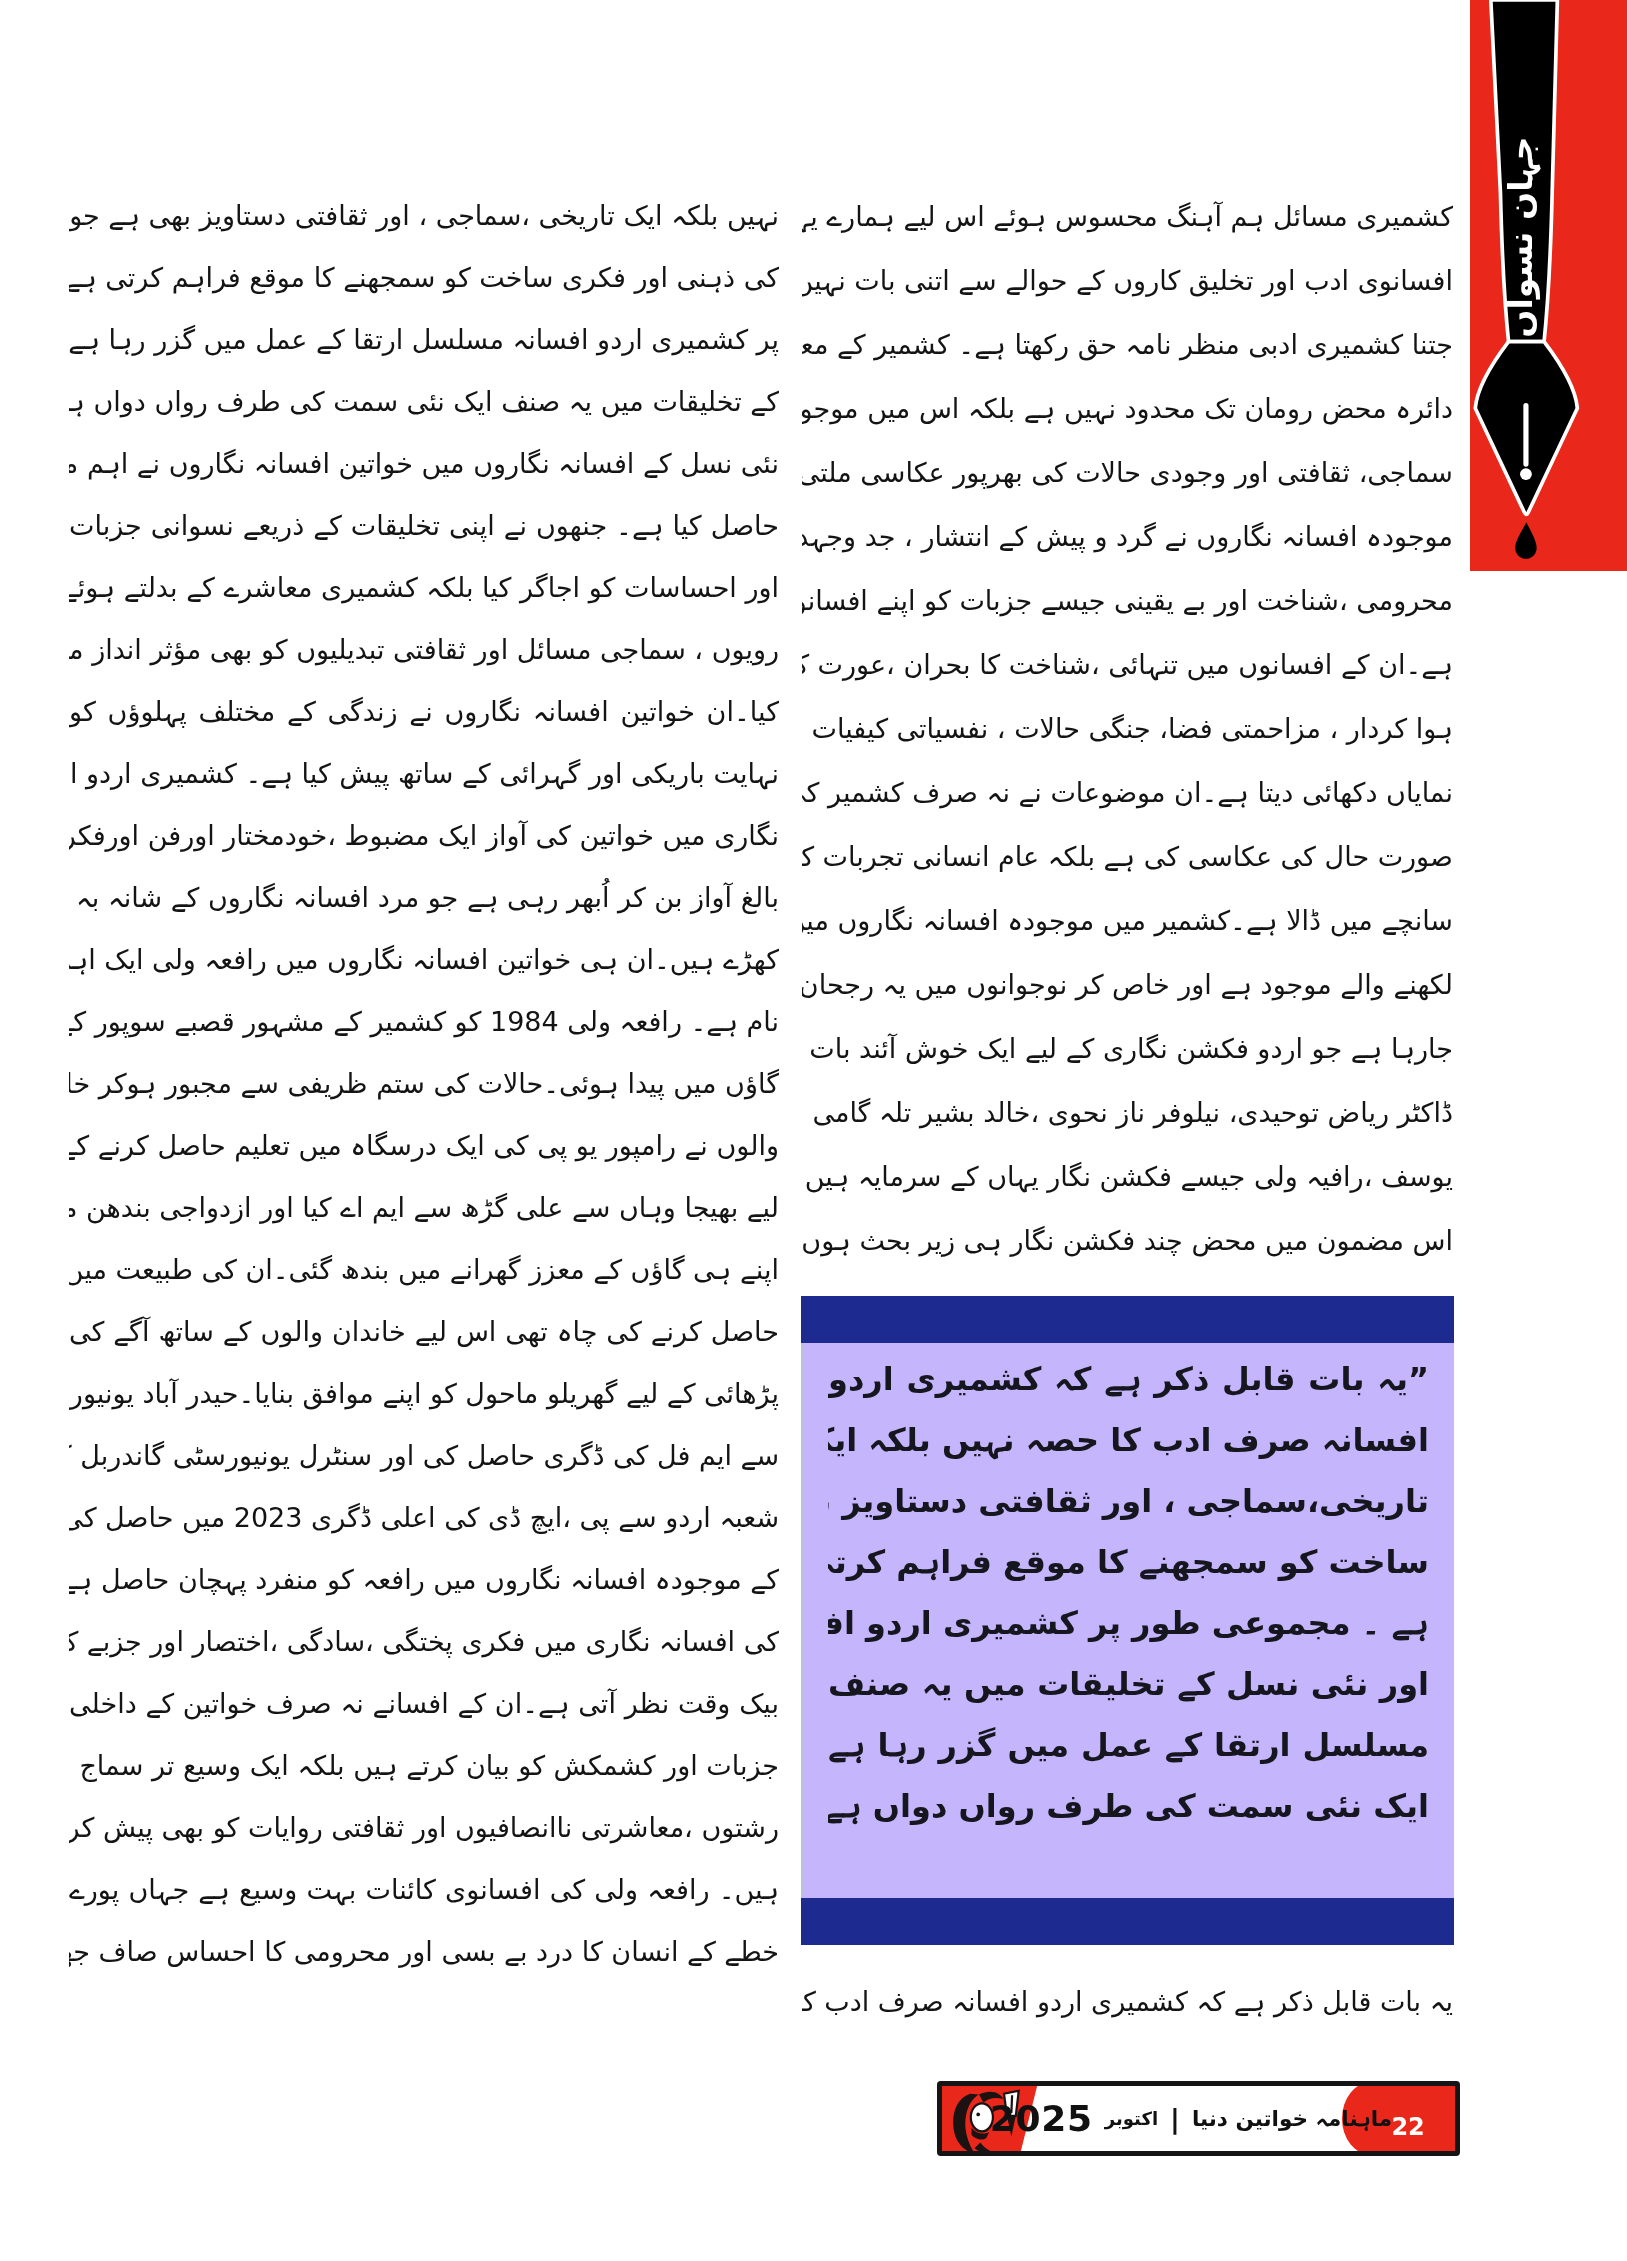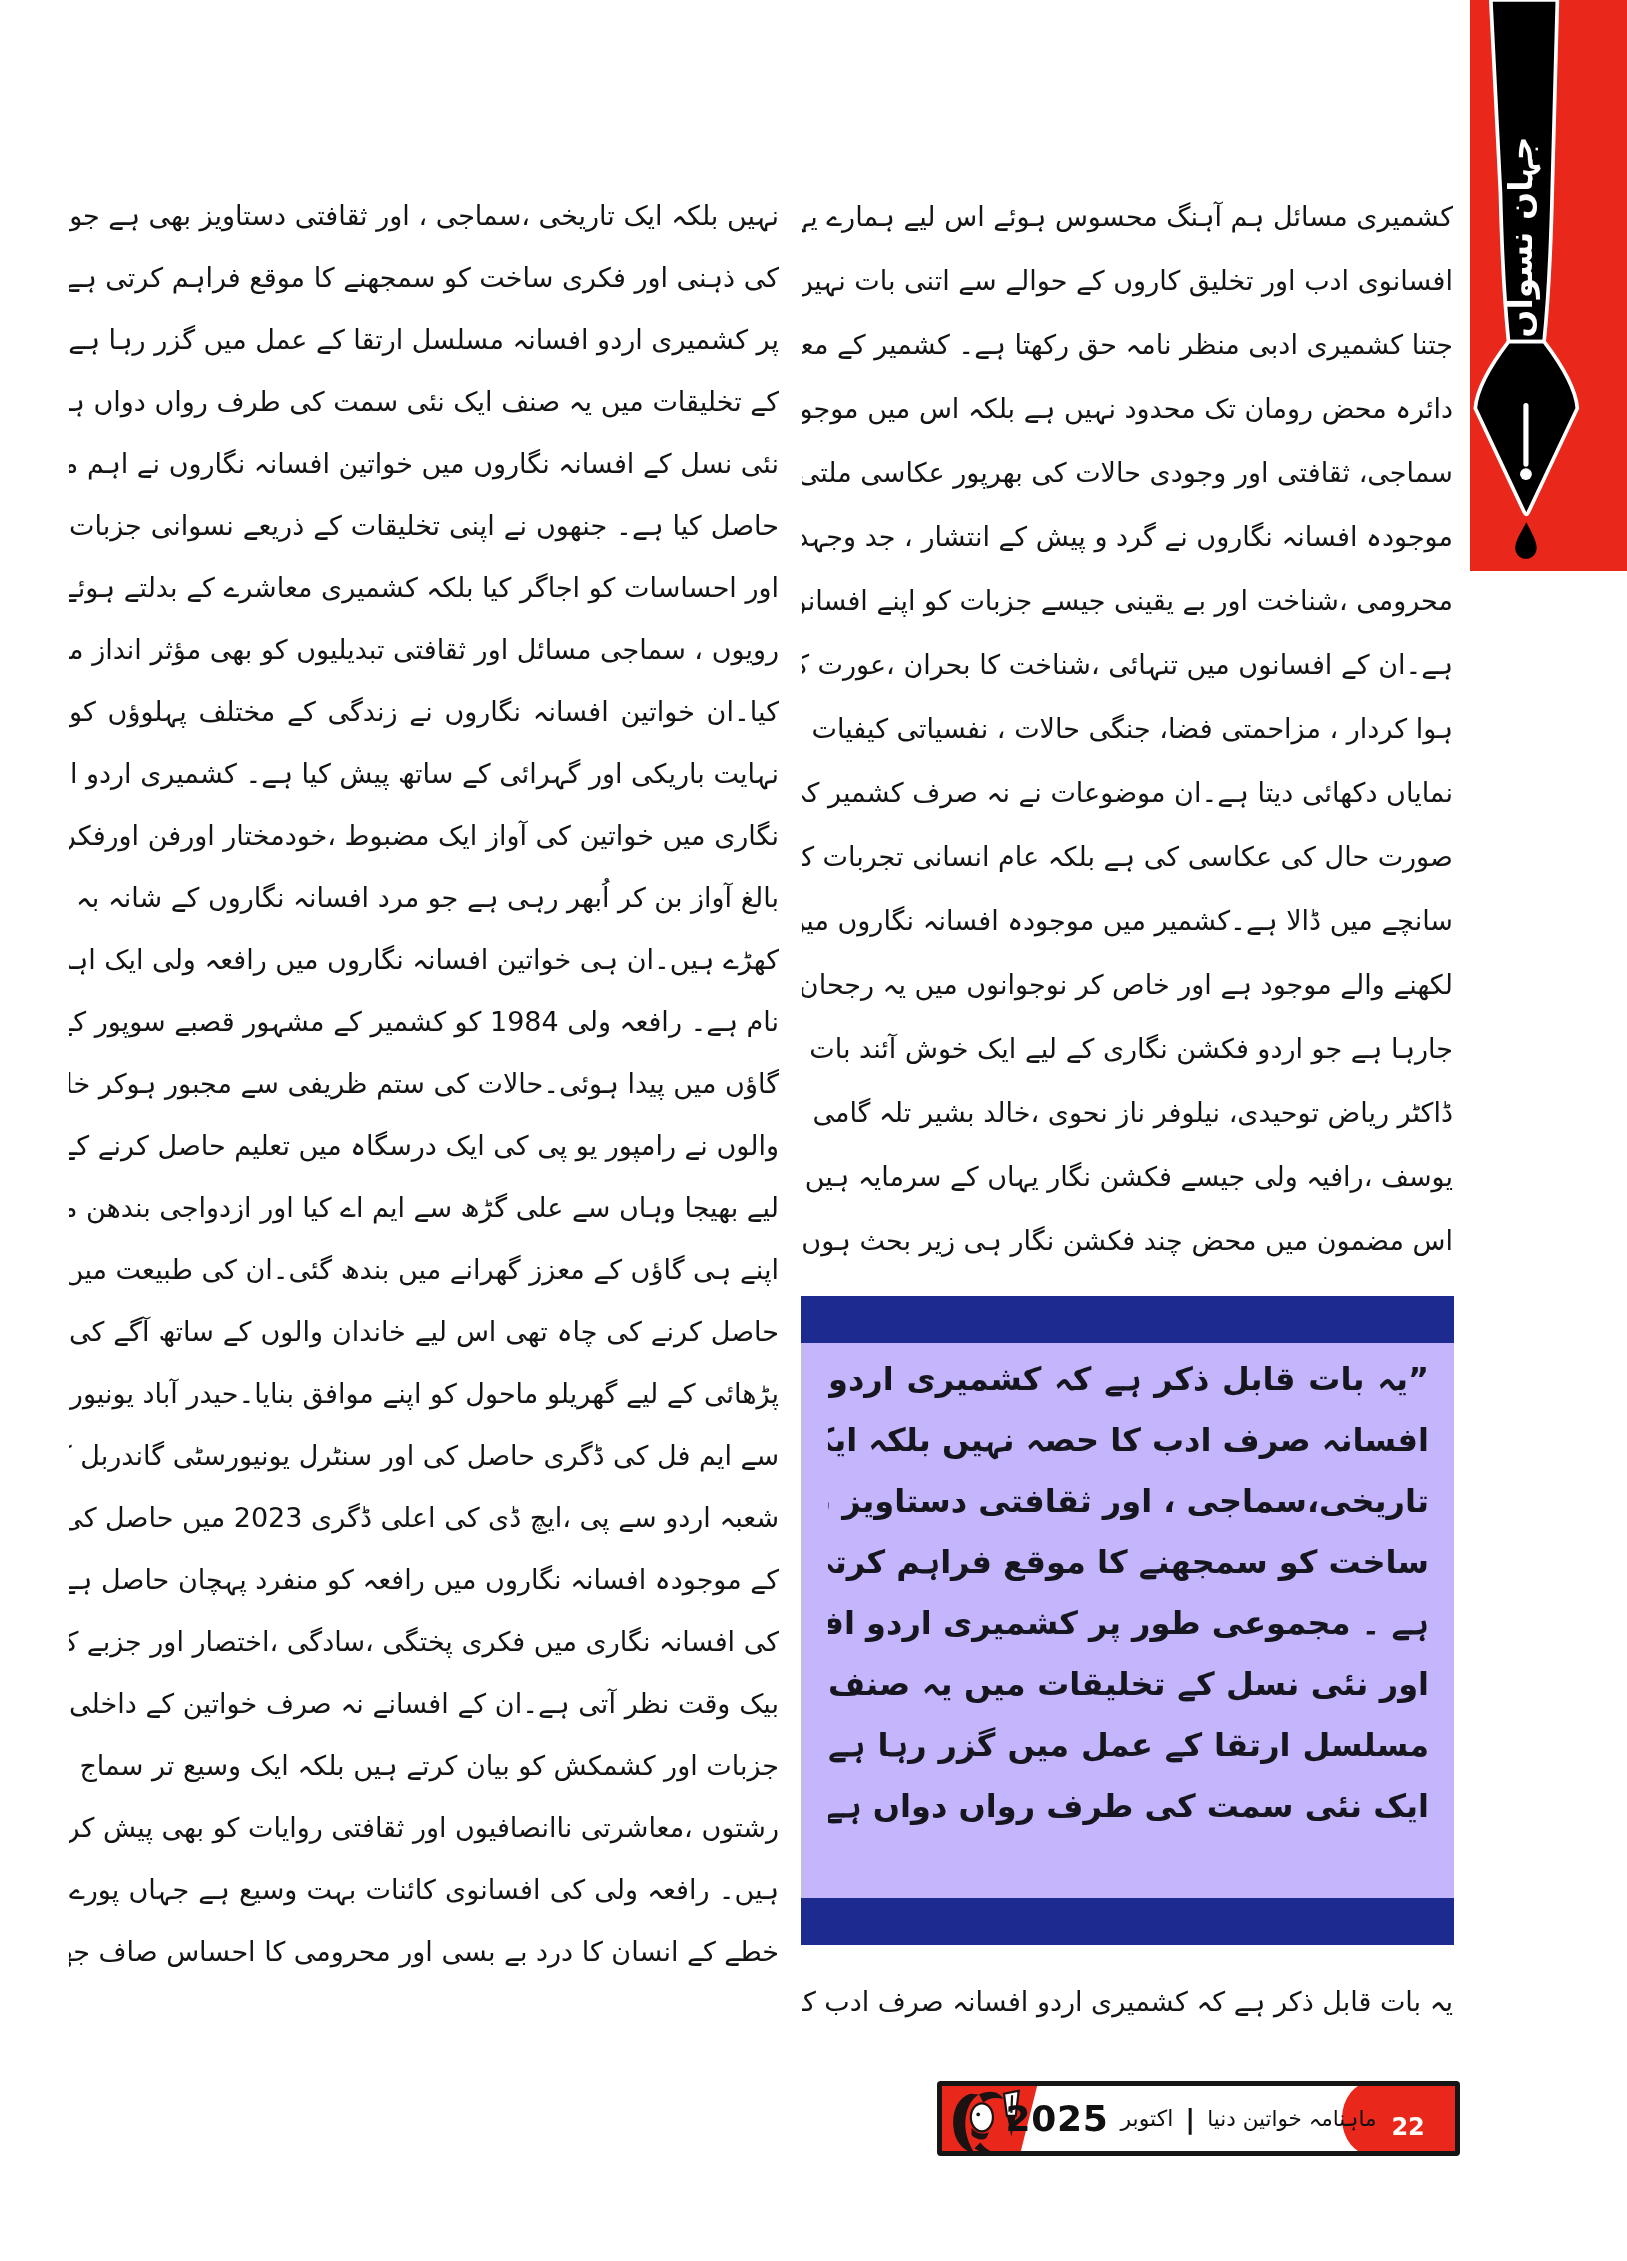--- a/index.html
+++ b/index.html
@@ -68,23 +68,23 @@
   }
   .footer-bulge {
     position:absolute; left:400px; top:-4.4px; bottom:-4.4px; width:59px;
     background:#e9271a; border-radius:50%;
   }
   .footer-text {
     position:absolute; left:89px; right:104px; top:0; bottom:0;
     direction:rtl; display:flex; align-items:center; justify-content:center;
     gap:12px; color:#111111; white-space:nowrap;
   }
-  .footer-magazine { font-size:21.5px; font-weight:normal; }
+  .footer-magazine { font-size:21.5px; font-weight:bold; }
   .footer-sep { font-size:27px; font-weight:bold; }
-  .footer-month { font-size:22px; font-weight:normal; }
+  .footer-month { font-size:18px; font-weight:bold; }
   .footer-year { font-size:36px; font-weight:bold; direction:ltr; letter-spacing:0.7px; }
   .page-number {
     position:absolute; right:4.4px; top:16px; bottom:0; width:85px;
     display:flex; align-items:center; justify-content:center;
     color:#ffffff; font-size:24px; font-weight:bold;
   }
   .footer-logo { position:absolute; left:3px; top:3px; }
 </style>
 </head>
 <body>

